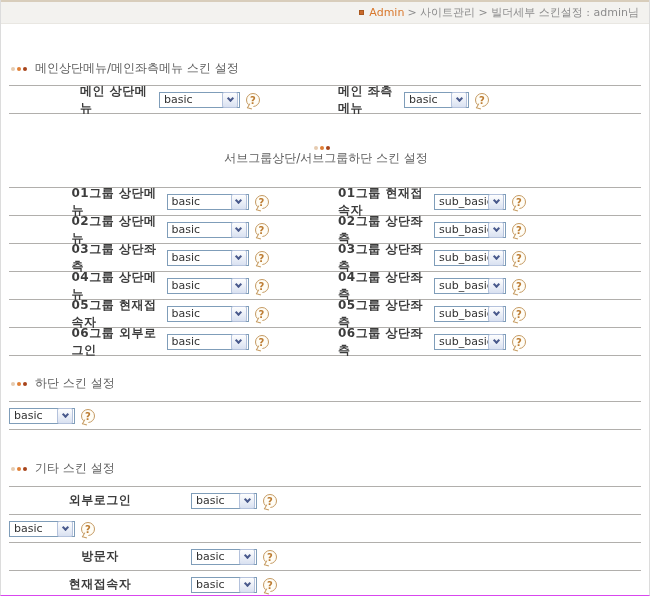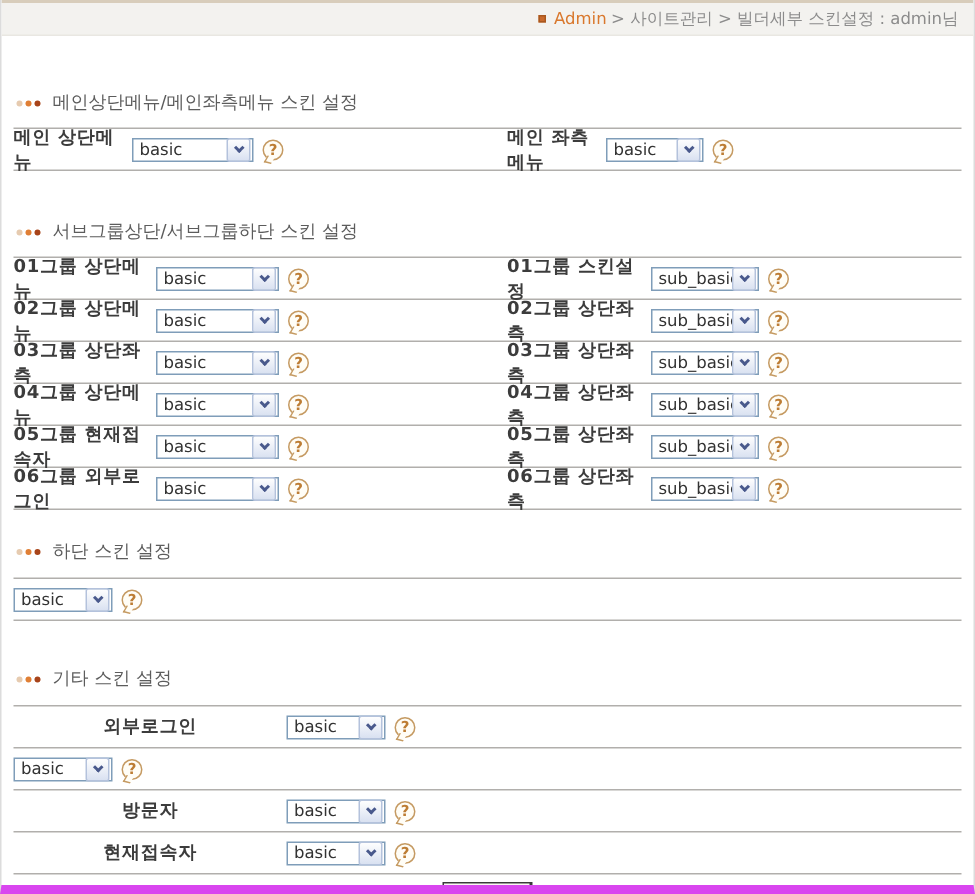--- a/index.html
+++ b/index.html
@@ -1,20 +1,20 @@
 <!DOCTYPE html>
 <html><head>
 <meta charset="utf-8">
 <style>
   * { margin:0; padding:0; box-sizing:border-box; }
   html,body { background:#fff; }
   body { font-family:"DejaVu Sans","Liberation Sans",sans-serif; }
   .page {
     position:relative; width:650px; height:596px; background:#fff;
-    border-left:1px solid #dcdcdc; border-right:1px solid #dcdcdc; border-bottom:6px solid #d946ef;
+    border-left:1px solid #dcdcdc; border-right:1px solid #dcdcdc; border-bottom:1px solid #d946ef;
     overflow:hidden;
   }
   .topline { height:2px; background:#d8cdbb; }
   .topbar {
     height:22px; background:#f3f2ef; border-bottom:1px solid #e9e7e2;
     display:flex; align-items:center; justify-content:flex-end; padding-right:10px;
     font-size:11px; color:#8c8c8c; white-space:nowrap;
   }
   .crumb-bullet { display:inline-block; width:5px; height:5px; background:#c96a2c; border:1px solid #a9581f; margin-right:5px; }
   .crumb-admin { color:#d9782d; text-decoration:none; margin-right:3px; cursor:pointer; }
@@ -25,21 +25,21 @@
   .sec-title { display:flex; align-items:center; font-size:12px; font-weight:normal; color:#5c5c5c; margin-left:2px; }
   .dots { display:inline-flex; align-items:center; margin-right:6px; }
   .dots i { width:4px; height:4px; border-radius:50%; display:inline-block; margin-right:2px; }
   .dots i:nth-child(1){ background:#e6cbb0; }
   .dots i:nth-child(2){ background:#e07f35; }
   .dots i:nth-child(3){ background:#a8441a; }
 
   .tbl { border-top:1px solid #b1afac; }
   .row { display:flex; align-items:center; height:28px; border-bottom:1px solid #b1afac; }
   .cell { display:flex; align-items:center; }
-  .cellL { width:322px; }
+  .cellL { width:322px;justify-content:center; }
   .cellR { flex:1; padding-left:7px; }
 
   .lbl { font-size:12px; font-weight:bold; color:#3c3c3c; letter-spacing:0.5px; }
 
   
   .select {
     display:flex; align-items:center; justify-content:space-between;
     height:16px; border:1px solid #7f9db9; background:#fff; cursor:pointer;
   }
   .sval { font-size:11px; color:#333; padding-left:4px; overflow:hidden; white-space:nowrap; }
@@ -67,21 +67,21 @@
   .t1 .lblR { width:66px; }
   .t1 .selR { width:65px; }
   .t2 .lblL { width:95px; }
   .t2 .selL { width:82px; }
   .t2 .lblR { width:96px; }
   .t2 .selR { width:72px; }
   .t3 .lblC, .t4 .lblC { width:182px; text-align:center; }
   .t3 .selC, .t4 .selC { width:66px; }
 
   .mt-s1 { margin-top:36px; margin-bottom:8px; }
-  .mt-s2 { margin-top:32px; margin-bottom:8px; }
+  .mt-s2 { margin-top:32px; margin-bottom:20px;flex-direction:column; }
   .mt-s3 { margin-top:19px; margin-bottom:9px; }
   .mt-s4 { margin-top:30px; margin-bottom:9px; }
 
   .btn-row { margin-top:4px; text-align:center; }
   .confirm {
     min-width:57px; height:21px; padding:1px 14px 2px;
     font-family:"DejaVu Sans","Liberation Sans",sans-serif; font-size:12px; font-weight:bold; color:#222;
     background:linear-gradient(#faf8f1,#eae6d8);
     border:1px solid #3a3a3a; border-right:2px solid #3a3a3a; border-bottom:2px solid #3a3a3a;
     cursor:pointer;
@@ -149,21 +149,21 @@
           <span class="lbl lblL">01그룹 상단메뉴</span>
           <div class="select selL">
             <span class="sval">basic</span>
             <span class="sarrow">
                 <i></i>
               </span>
           </div>
           <span class="help">?</span>
         </div>
         <div class="cell cellR">
-          <span class="lbl lblR">01그룹 스킨설정</span>
+          <span class="lbl lblR">01그룹 현재접속자</span>
           <div class="select selR">
             <span class="sval">sub_basic</span>
             <span class="sarrow">
                 <i></i>
               </span>
           </div>
           <span class="help">?</span>
         </div>
       </div>
 

